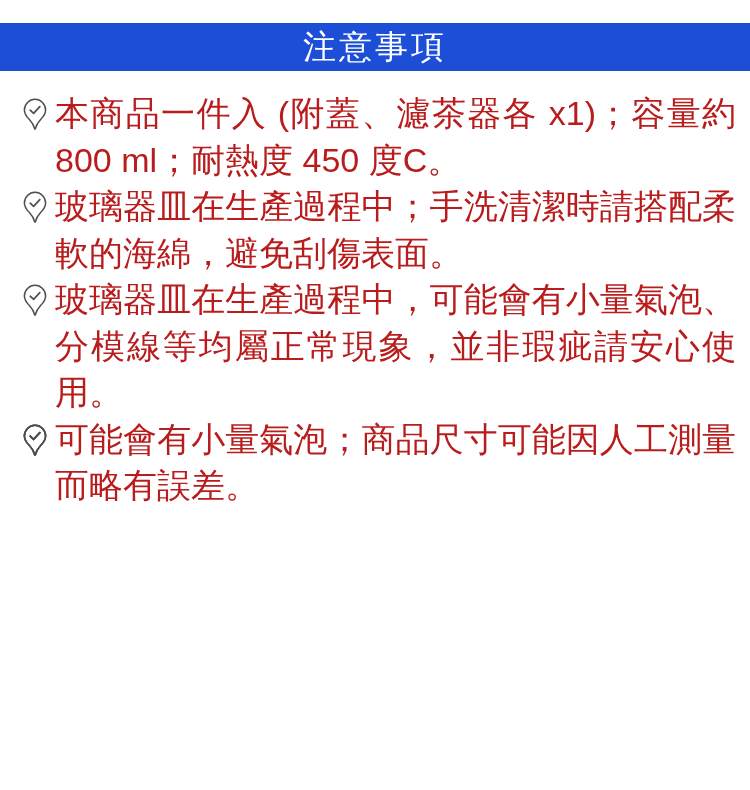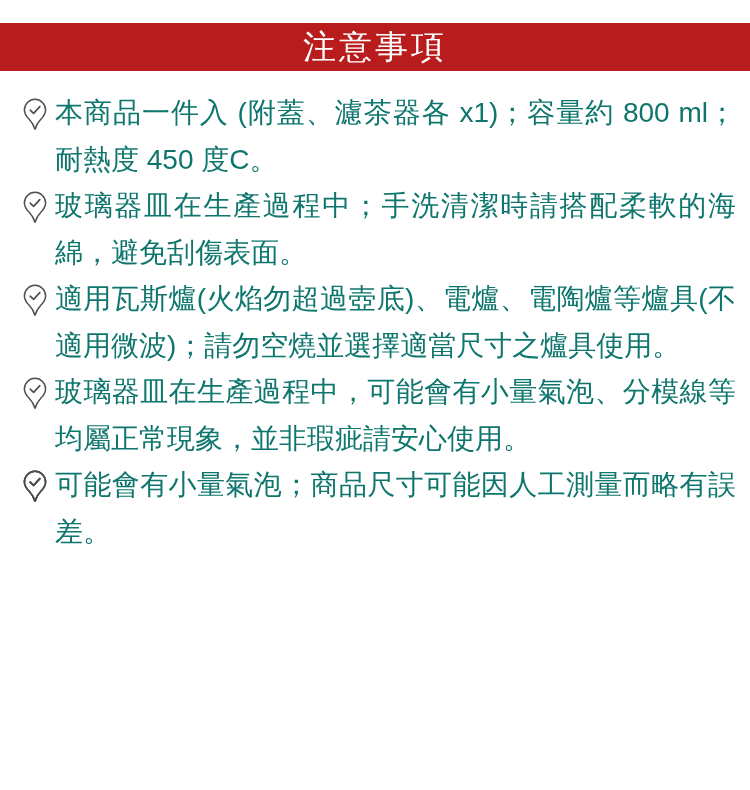--- a/index.html
+++ b/index.html
@@ -16,37 +16,37 @@
   .page {
     width: 750px;
     height: 790px;
     background: #ffffff;
     position: relative;
   }
   .header-bar {
     margin-top: 23px;
     height: 48px;
     width: 100%;
-    background: #b91c1c;
+    background: #1d4ed8;
     color: #ffffff;
     font-size: 33px;
     line-height: 48px;
     text-align: center;
     letter-spacing: 3px;
   }
   .notes {
     margin-top: 19px;
     padding: 0 14px 0 22px;
   }
   .note-item {
     position: relative;
     padding-left: 33px;
-    font-size: 28px;
+    font-size: 34px;
     line-height: 46.5px;
-    color: #0f766e;
+    color: #b91c1c;
     text-align: justify;
     text-justify: inter-character;
   }
   .note-icon {
     position: absolute;
     left: 1px;
     top: 8px;
     width: 24px;
     height: 33px;
   }
@@ -80,29 +80,20 @@
     <div class="note-item">
       <span class="note-icon">
         <svg viewBox="0 0 24 33" xmlns="http://www.w3.org/2000/svg">
           <path d="M12 1.3 C6.2 1.3 1.4 6.1 1.4 11.9 C1.4 15.8 3.6 18.6 6.2 21.3 C8.5 23.7 10.8 26.8 12 31.5 C13.2 26.8 15.5 23.7 17.8 21.3 C20.4 18.6 22.6 15.8 22.6 11.9 C22.6 6.1 17.8 1.3 12 1.3 Z" fill="none" stroke="#4f4f4f" stroke-width="1.5"></path>
           <path d="M7.2 12.2 L10.6 15.3 L16.8 8.6" fill="none" stroke="#4f4f4f" stroke-width="1.7" stroke-linecap="round" stroke-linejoin="round"></path>
         </svg>
       </span>
       <span>玻璃器皿在生產過程中；手洗清潔時請搭配柔軟的海綿，避免刮傷表面。</span>
     </div>
 
-    <div class="note-item">
-      <span class="note-icon">
-        <svg viewBox="0 0 24 33" xmlns="http://www.w3.org/2000/svg">
-          <path d="M12 1.3 C6.2 1.3 1.4 6.1 1.4 11.9 C1.4 15.8 3.6 18.6 6.2 21.3 C8.5 23.7 10.8 26.8 12 31.5 C13.2 26.8 15.5 23.7 17.8 21.3 C20.4 18.6 22.6 15.8 22.6 11.9 C22.6 6.1 17.8 1.3 12 1.3 Z" fill="none" stroke="#4f4f4f" stroke-width="1.5"></path>
-          <path d="M7.2 12.2 L10.6 15.3 L16.8 8.6" fill="none" stroke="#4f4f4f" stroke-width="1.7" stroke-linecap="round" stroke-linejoin="round"></path>
-        </svg>
-      </span>
-      <span>適用瓦斯爐(火焰勿超過壺底)、電爐、電陶爐等爐具(不適用微波)；請勿空燒並選擇適當尺寸之爐具使用。</span>
-    </div>
 
     <div class="note-item">
       <span class="note-icon">
         <svg viewBox="0 0 24 33" xmlns="http://www.w3.org/2000/svg">
           <path d="M12 1.3 C6.2 1.3 1.4 6.1 1.4 11.9 C1.4 15.8 3.6 18.6 6.2 21.3 C8.5 23.7 10.8 26.8 12 31.5 C13.2 26.8 15.5 23.7 17.8 21.3 C20.4 18.6 22.6 15.8 22.6 11.9 C22.6 6.1 17.8 1.3 12 1.3 Z" fill="none" stroke="#4f4f4f" stroke-width="1.5"></path>
           <path d="M7.2 12.2 L10.6 15.3 L16.8 8.6" fill="none" stroke="#4f4f4f" stroke-width="1.7" stroke-linecap="round" stroke-linejoin="round"></path>
         </svg>
       </span>
       <span>玻璃器皿在生產過程中，可能會有小量氣泡、分模線等均屬正常現象，並非瑕疵請安心使用。</span>
     </div>

